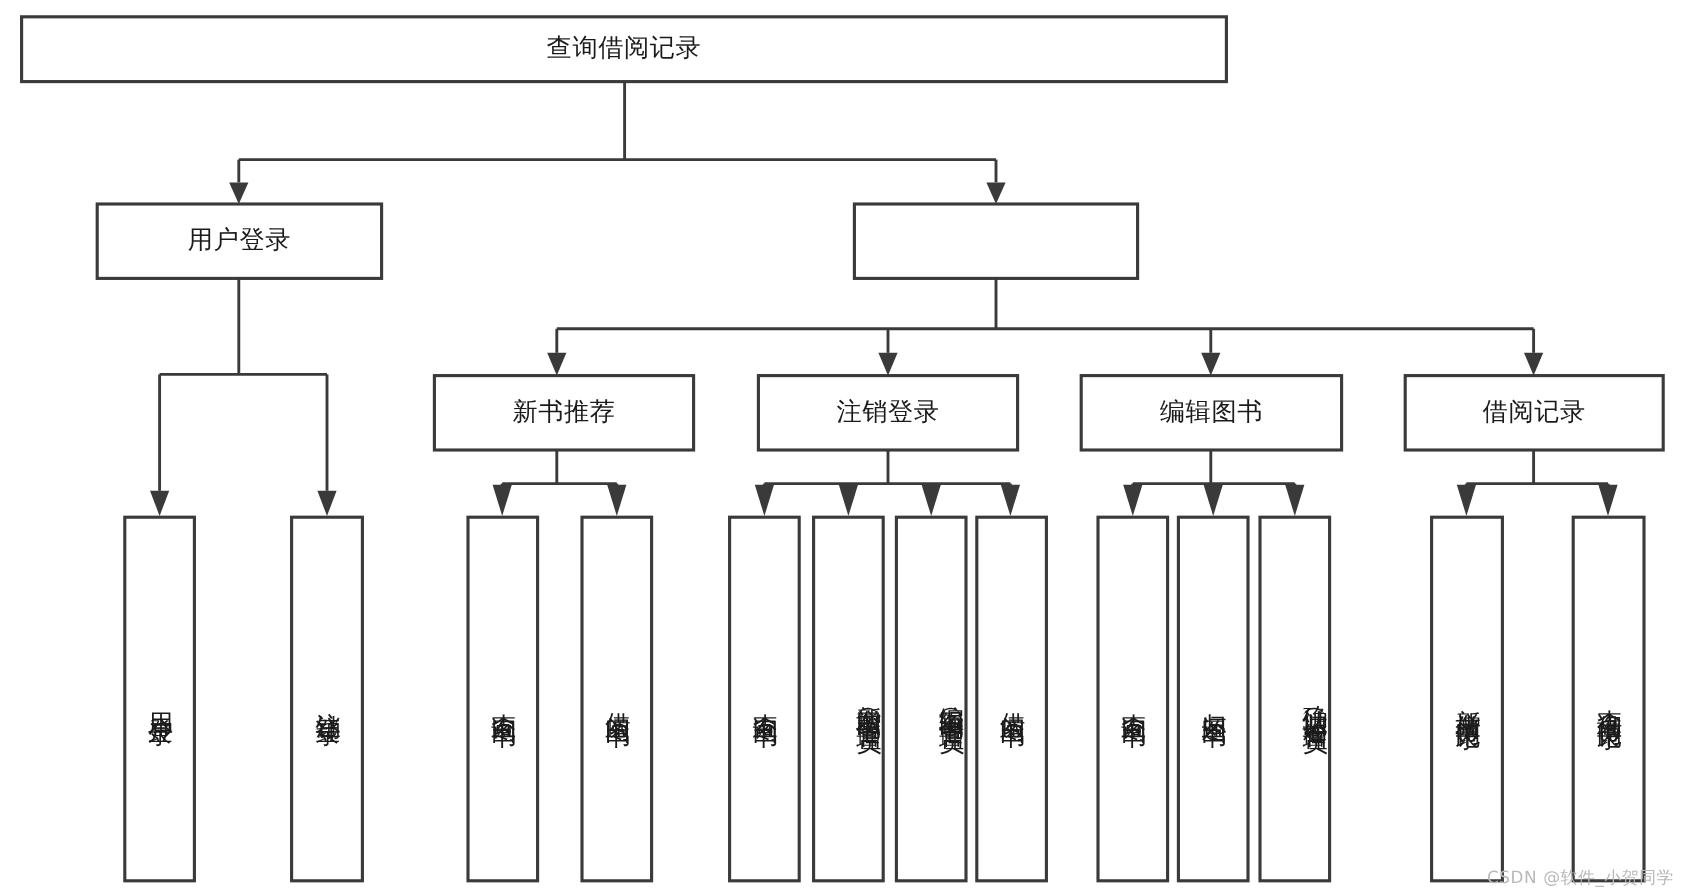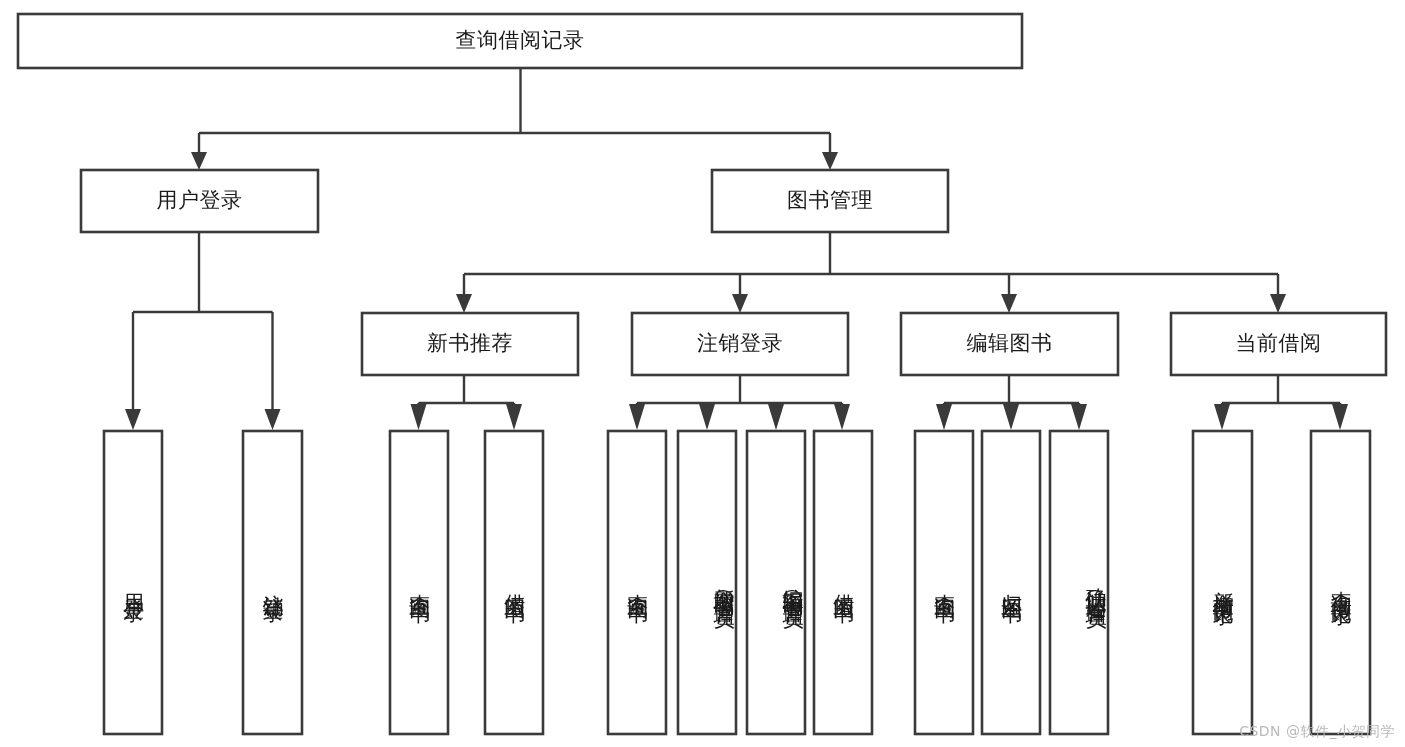--- a/index.html
+++ b/index.html
@@ -185,26 +185,25 @@
       <rect class="node-box" x="1050" y="431" width="58" height="303"></rect>
 
       <rect class="node-box" x="1193" y="431" width="59" height="303"></rect>
       <rect class="node-box" x="1311" y="431" width="59" height="303"></rect>
     </g>
   </svg>
 
   <div class="node-label horizontal" style="left:18px; top:14px; width:1004px; height:54px;">查询借阅记录</div>
 
   <div class="node-label horizontal" style="left:81px; top:170px; width:237px; height:62px;">用户登录</div>
-  <div class="node-label horizontal" style="left:712px; top:170px; width:236px; height:62px;">图书管理</div>
 
   <div class="node-label horizontal" style="left:362px; top:313px; width:216px; height:62px;text-align:center;">新书推荐</div>
   <div class="node-label horizontal" style="left:632px; top:313px; width:216px; height:62px;">注销登录</div>
   <div class="node-label horizontal" style="left:901px; top:313px; width:217px; height:62px;">编辑图书</div>
-  <div class="node-label horizontal" style="left:1171px; top:313px; width:215px; height:62px;">当前借阅</div>
+  <div class="node-label horizontal" style="left:1171px; top:313px; width:215px; height:62px;">借阅记录</div>
 
   <div class="node-label vertical centered" style="left:104px; top:431px; width:58px; height:303px;">用户登录</div>
   <div class="node-label vertical centered" style="left:243px; top:431px; width:59px; height:303px;">注销登录</div>
 
   <div class="node-label vertical centered" style="left:390px; top:431px; width:58px; height:303px;">查询图书</div>
   <div class="node-label vertical centered" style="left:485px; top:431px; width:58px; height:303px;">借阅图书</div>
 
   <div class="node-label vertical centered" style="left:608px; top:431px; width:58px; height:303px;">查询图书</div>
   <div class="node-label vertical" style="left:678px; top:431px; width:58px; height:303px;">新增图书（管理员）</div>
   <div class="node-label vertical" style="left:747px; top:431px; width:58px; height:303px;">编辑图书（管理员）</div>

